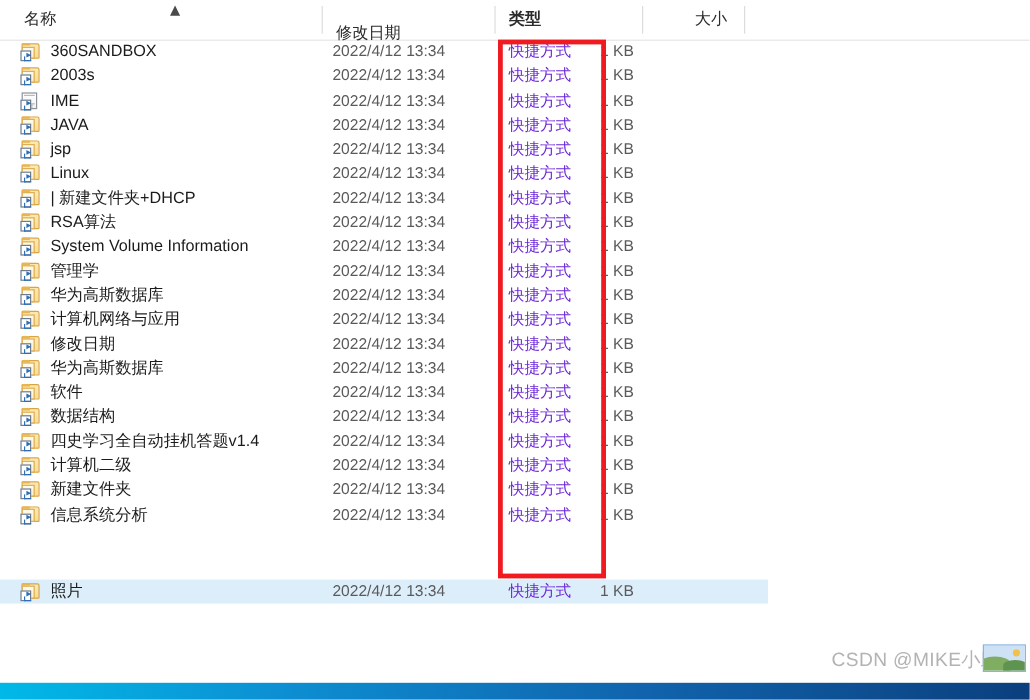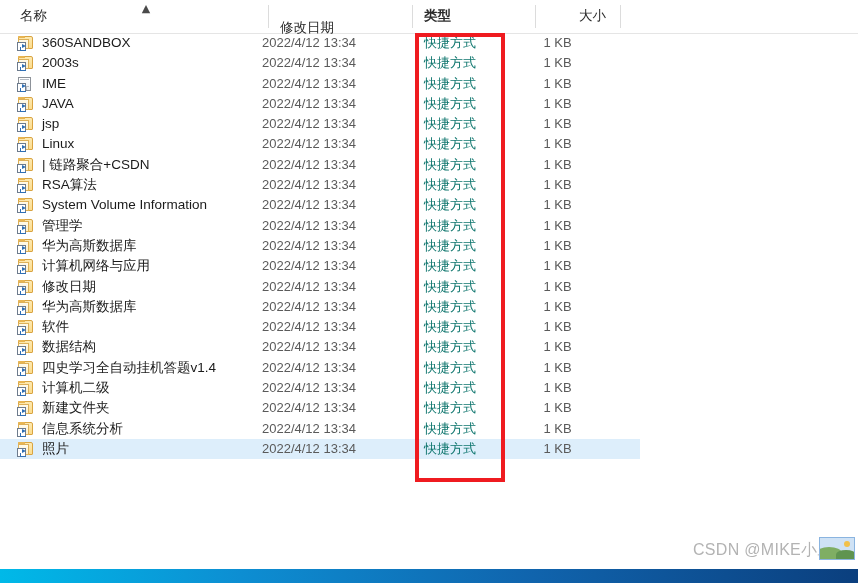--- a/index.html
+++ b/index.html
@@ -41,21 +41,21 @@
     color:#4a4a4a;font-size:11px;line-height:10px;
     text-align:center;
     font-family:"DejaVu Sans",sans-serif;
   }
 
   
   #rows{position:absolute;left:0;top:33px;width:858px;text-decoration:underline;}
   .row{
     position:relative;height:20.3px;width:640px;
   }
-  .row.selected{background:#ddeefb;}
+  .row.selected{background:#ddeefb;margin-top:44px;}
 
   .ficon{
     position:absolute;left:18px;top:3px;width:16px;height:14px;
   }
   
   .ficon .f-back{
     position:absolute;left:0;top:0;width:15px;height:13px;
     background:linear-gradient(#fde9b0,#fcdc8d);
     border:1px solid #d9a441;
     border-radius:1px 2px 1px 1px;
@@ -102,30 +102,30 @@
     border-left:4px solid #2f6fb5;
     border-top:2px solid transparent;
     border-bottom:2px solid transparent;
   }
 
   .cell-name{
     position:absolute;left:42px;top:0;height:20.3px;line-height:20px;
     font-size:13.5px;color:#1b1b1b;white-space:nowrap;
   }
   .cell-date{
-    position:absolute;left:262px;top:0;height:20.3px;line-height:20px;
+    position:absolute;left:277px;top:0;height:20.3px;line-height:20px;
     font-size:13px;color:#5a5a5a;white-space:nowrap;
   }
   .cell-type{
     position:absolute;left:424px;top:0;height:20.3px;line-height:20px;
-    font-size:13px;color:#0f766e;white-space:nowrap;
+    font-size:13px;color:#6d28d9;white-space:nowrap;
   }
   .cell-size{
     position:absolute;left:500px;width:115px;top:0;height:20.3px;line-height:20px;
-    font-size:13px;color:#5a5a5a;text-align:center;white-space:nowrap;
+    font-size:13px;color:#5a5a5a;text-align:left;white-space:nowrap;
   }
 
   
   #red-box{
     position:absolute;left:415px;top:33px;
     width:90px;height:449px;
     border:4px solid #ef1b20;
     box-sizing:border-box;
     pointer-events:none;
   }
@@ -248,21 +248,21 @@
         <div class="cell-type">快捷方式</div>
         <div class="cell-size">1 KB</div>
       </div>
       <div class="row">
         <div class="ficon">
           <div class="f-back"></div>
           <div class="f-tab"></div>
           <div class="f-front"></div>
           <div class="f-lnk"></div>
         </div>
-        <div class="cell-name">| 链路聚合+CSDN</div>
+        <div class="cell-name">| 新建文件夹+DHCP</div>
         <div class="cell-date">2022/4/12 13:34</div>
         <div class="cell-type">快捷方式</div>
         <div class="cell-size">1 KB</div>
       </div>
       <div class="row">
         <div class="ficon">
           <div class="f-back"></div>
           <div class="f-tab"></div>
           <div class="f-front"></div>
           <div class="f-lnk"></div>

